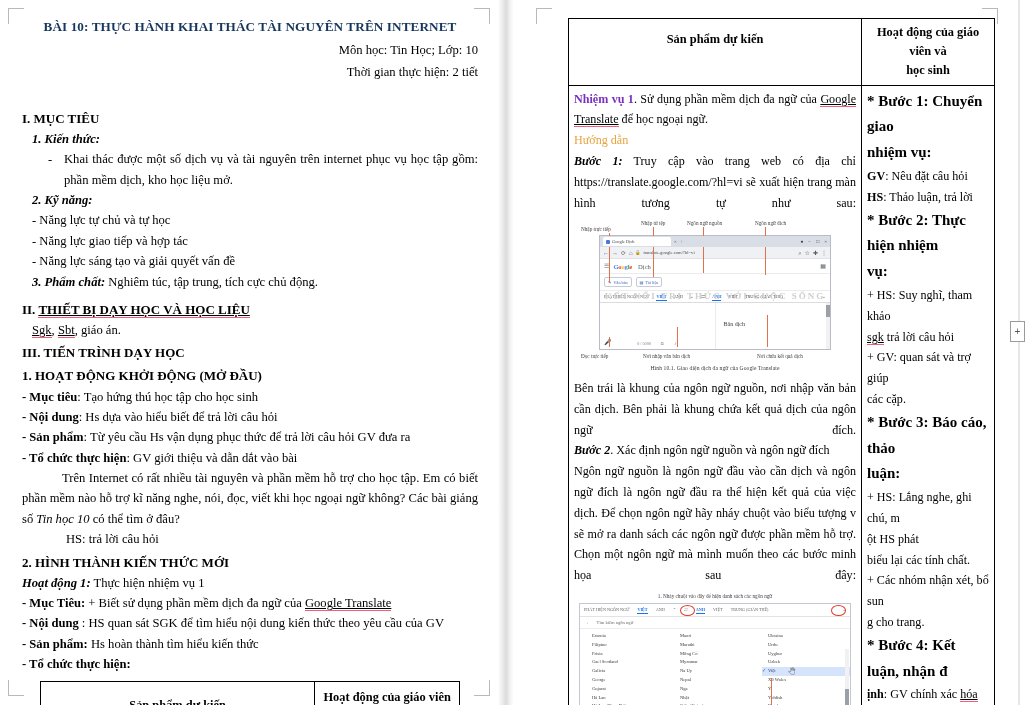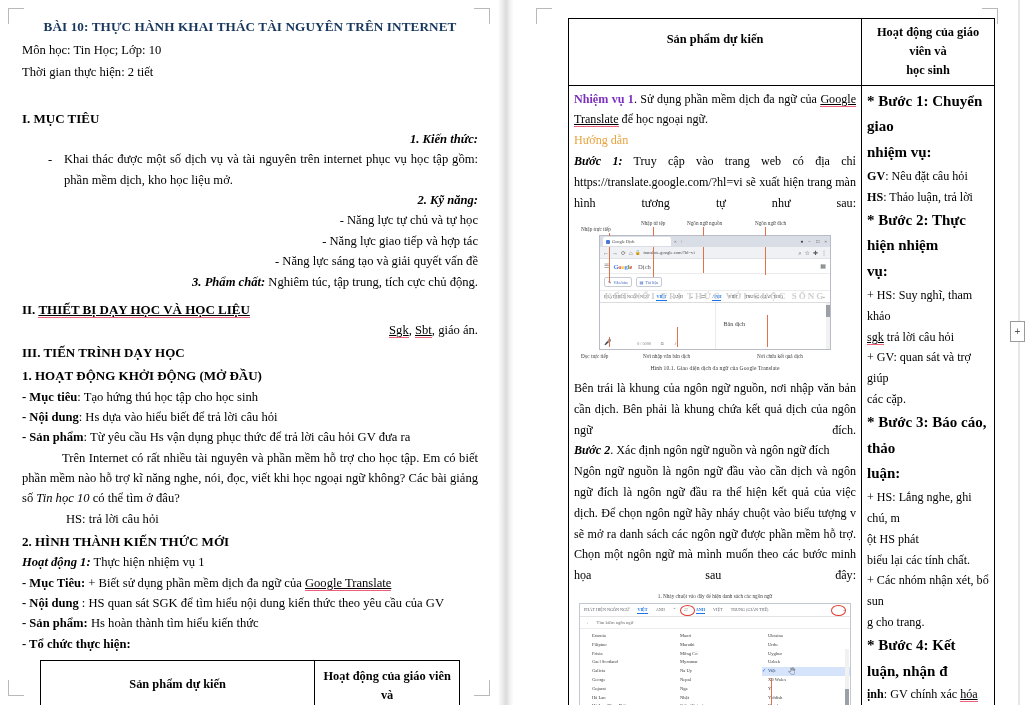--- a/index.html
+++ b/index.html
@@ -23,26 +23,26 @@
   .mark.tr{border-right:1px solid #b9b9b9;border-top:1px solid #b9b9b9;}
   .mark.bl{border-left:1px solid #b9b9b9;border-bottom:1px solid #b9b9b9;}
   .mark.br{border-right:1px solid #b9b9b9;border-bottom:1px solid #b9b9b9;}
 
   
   .lp{position:absolute;left:22px;top:18px;width:456px;}
   .title{
     color:#17365d;font-weight:bold;font-size:13.2px;text-align:center;
     letter-spacing:.1px;line-height:1.35;
   }
-  .subline{text-align:left;font-size:12.6px;margin-top:7px;}
+  .subline{text-align:right;font-size:12.6px;margin-top:7px;}
   .blk{font-size:12.6px;line-height:1.62;}
   .h1{font-weight:bold;font-size:13px;margin-top:2px;}
   .h1u{font-weight:bold;font-size:13px;}
   .it{font-style:italic;font-weight:bold;}
-  .ind1{margin-left:10px;text-align:right;}
+  .ind1{margin-left:10px;}
   .ind3{margin-left:44px;}
   .bullet-row{display:flex;margin-left:26px;}
   .bullet-row .dash{width:16px;flex:none;}
   .bullet-row .txt{flex:1;text-align:justify;}
   .justify{text-align:justify;}
   b.bd{font-weight:bold;margin-top:12px;}
   .sp{ 
     border-bottom:1.6px solid #ef5f7a;padding-bottom:0px;
   }
   .gram{border-bottom:1.6px solid #ef5f7a;}
@@ -171,20 +171,21 @@
 
         <div class="h1u" style="margin-top:7px"><span>II. </span><span class="u gram">THIẾT BỊ DẠY HỌC VÀ HỌC LIỆU</span></div>
         <div class="ind1"><span class="u sp">Sgk</span>, <span class="u sp">Sbt</span><span>, giáo án.</span></div>
 
         <div class="h1">III. TIẾN TRÌNH DẠY HỌC</div>
         <div class="h1">1. HOẠT ĐỘNG KHỞI ĐỘNG (MỞ ĐẦU)</div>
 
         <div><b class="bd">- Mục tiêu</b><span>: Tạo hứng thú học tập cho học sinh</span></div>
         <div><b class="bd">- Nội dung</b><span>: Hs dựa vào hiểu biết để trả lời câu hỏi</span></div>
         <div><b class="bd">- Sản phẩm</b><span>: Từ yêu cầu Hs vận dụng phục thức để trả lời câu hỏi GV đưa ra</span></div>
+        <div><b class="bd">- Tổ chức thực hiện</b><span>: GV giới thiệu và dẫn dắt vào bài</span></div>
 
         <div class="justify" style="text-indent:40px;"><span>Trên Internet có rất nhiều tài nguyên và phần mềm hỗ trợ cho học tập. Em có biết phần mềm nào hỗ trợ kĩ năng nghe, nói, đọc, viết khi học ngoại ngữ không? Các bài giảng số</span> <i>Tin học 10</i> <span>có thể tìm ở đâu?</span></div>
         <div class="ind3">HS: trả lời câu hỏi</div>
 
         <div class="h1">2. HÌNH THÀNH KIẾN THỨC MỚI</div>
         <div><span class="it">Hoạt động 1:</span><span> Thực hiện nhiệm vụ 1</span></div>
 
         <div><b class="bd">-  Mục Tiêu:</b><span> + Biết sử dụng phần mềm dịch đa ngữ của </span><span class="u sp">Google Translate</span></div>
         <div><b class="bd">-  Nội dung</b><span> : HS quan sát SGK để tìm hiểu nội dung kiến thức theo yêu cầu của GV</span></div>
         <div><b class="bd">-  Sản phẩm:</b><span>  Hs hoàn thành tìm hiểu kiến thức</span></div>

